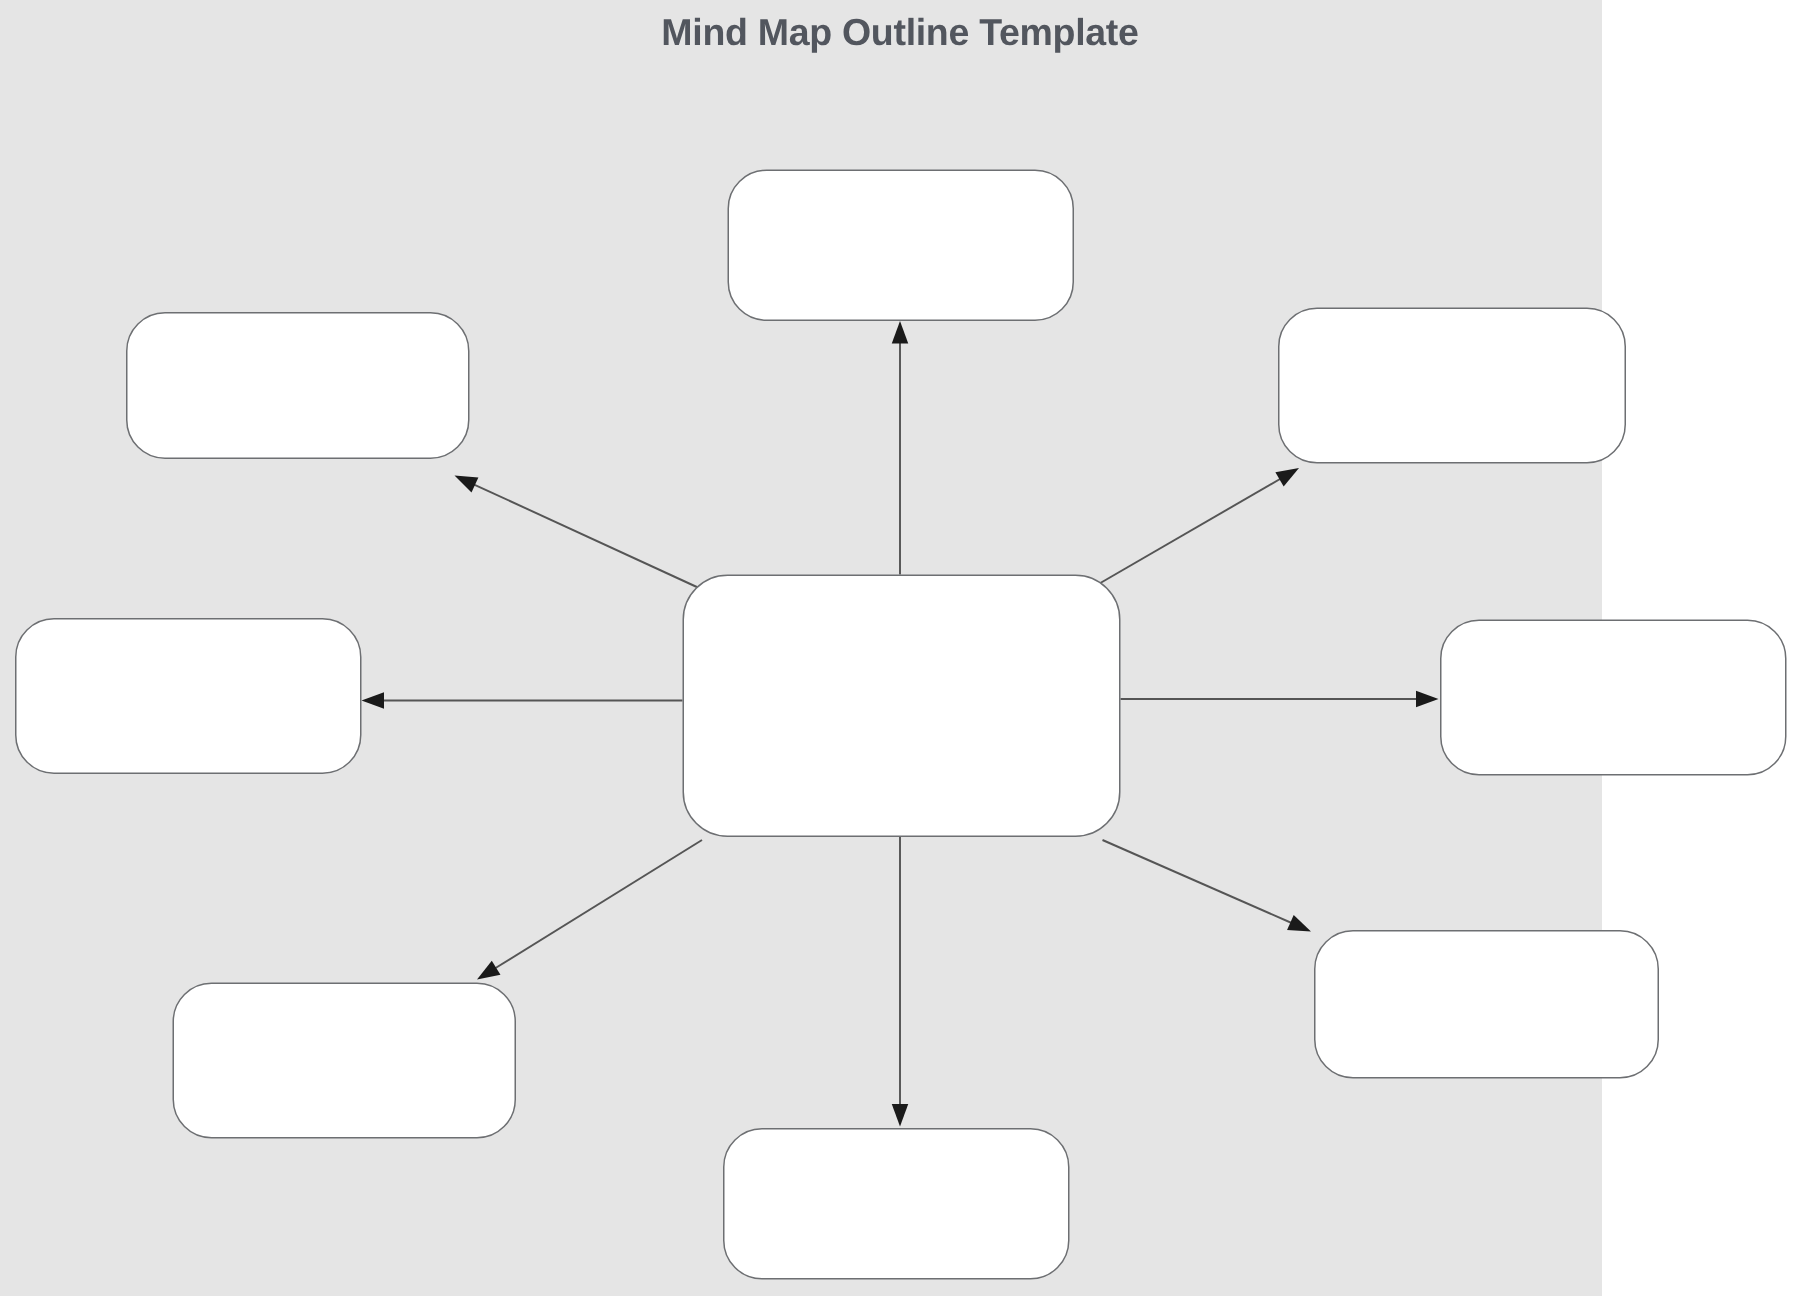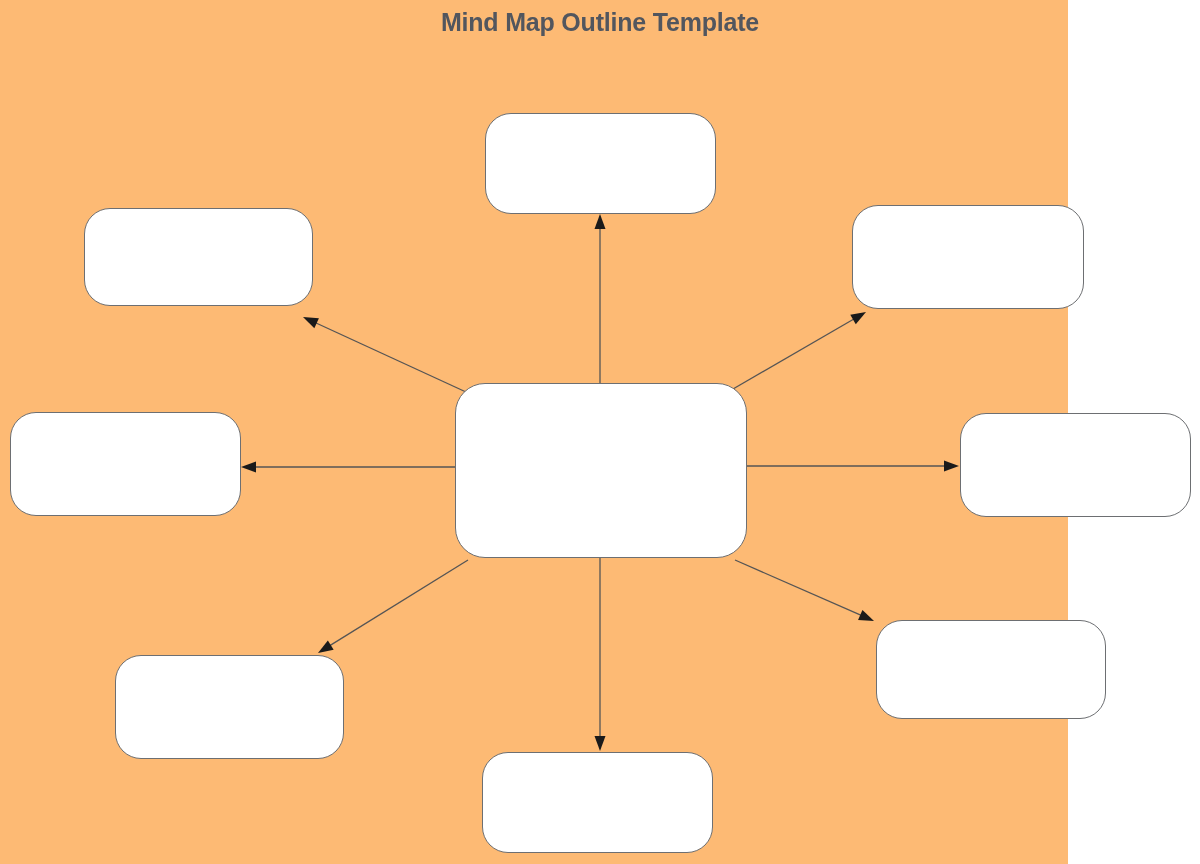--- a/index.html
+++ b/index.html
@@ -11,21 +11,21 @@
   body {
     width: 1200px;
     height: 864px;
     overflow: hidden;
     font-family: "Liberation Sans", sans-serif;
   }
   #canvas {
     position: relative;
     width: 1068px;
     height: 864px;
-    background: #fdba74;
+    background: #e5e5e5;
   }
   #diagram-title {
     position: absolute;
     left: 0;
     top: 8px;
     width: 1200px;
     text-align: center;
     font-family: "Liberation Sans", sans-serif;
     font-size: 25px;
     font-weight: bold;

